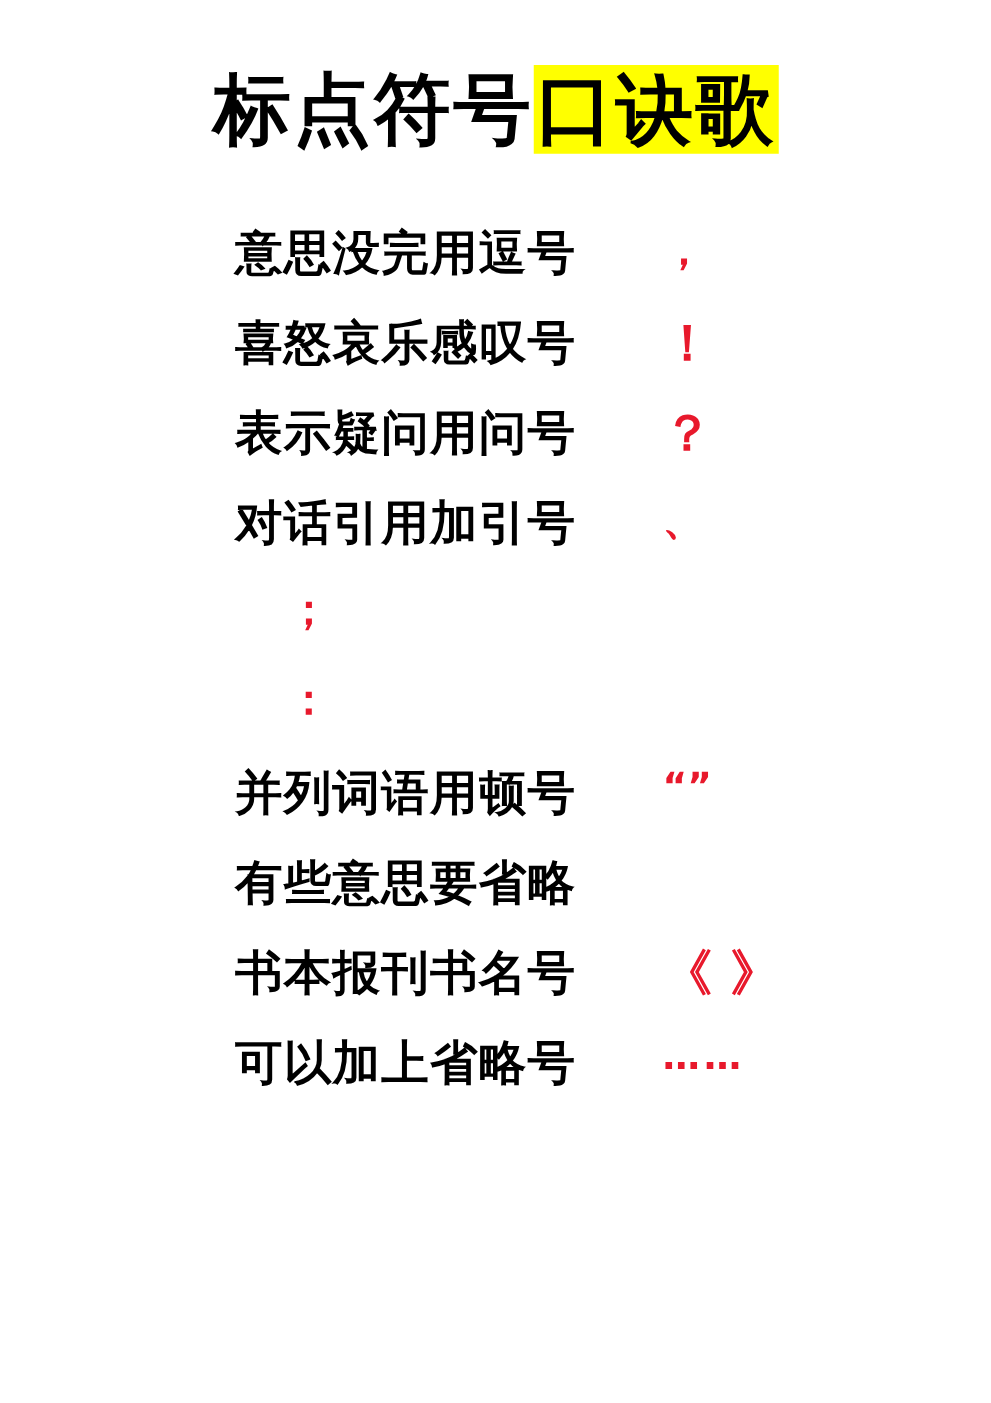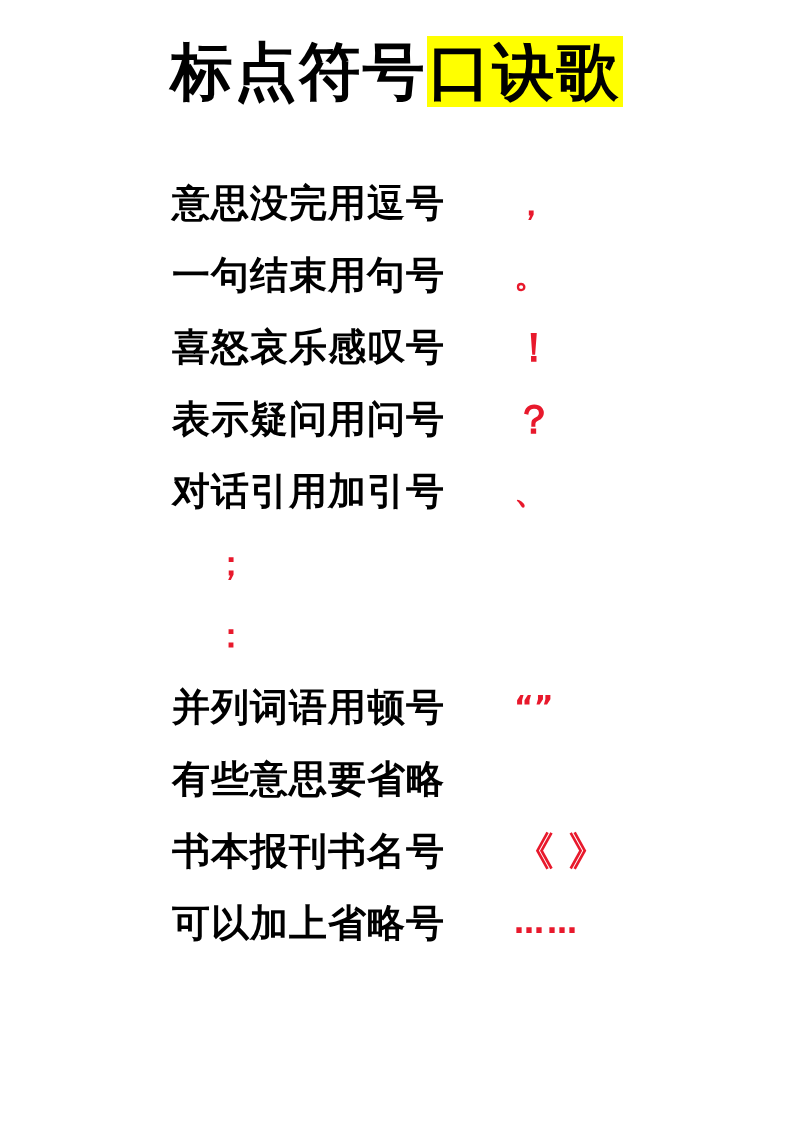--- a/index.html
+++ b/index.html
@@ -13,21 +13,21 @@
     font-family: "DejaVu Sans", "Liberation Sans", sans-serif;
     color: #000000;
     position: relative;
     overflow: hidden;
   }
 
   .page {
     width: 793px;
     height: 1122px;
     box-sizing: border-box;
-    padding: 0;
+    padding: 16px;
     position: relative;
   }
 
   
   .title-wrap {
     text-align: center;
     padding-top: 36px;
     padding-bottom: 10px;
   }
   .title {
@@ -48,21 +48,20 @@
     padding: 0 2px;
   }
 
   
   .verses {
     margin-top: 50px;
     padding-left: 0;
   }
   .verse-row {
     display: flex;
-    align-items: center;
     justify-content: flex-start;
     height: 72px;
     padding-left: 172px;
   }
   .verse-text {
     font-size: 38px;
     font-weight: bold;
     letter-spacing: 1px;
     line-height: 1;
     width: 300px;
@@ -104,24 +103,20 @@
     </div>
   </div>
 
   <div class="verses">
 
     <div class="verse-row">
       <div class="verse-text">意思没完用逗号</div>
       <div class="verse-mark">，</div>
     </div>
 
-    <div class="verse-row">
-      <div class="verse-text">一句结束用句号</div>
-      <div class="verse-mark">。</div>
-    </div>
 
     <div class="verse-row">
       <div class="verse-text">喜怒哀乐感叹号</div>
       <div class="verse-mark big">！</div>
     </div>
 
     <div class="verse-row">
       <div class="verse-text">表示疑问用问号</div>
       <div class="verse-mark big">？</div>
     </div>

